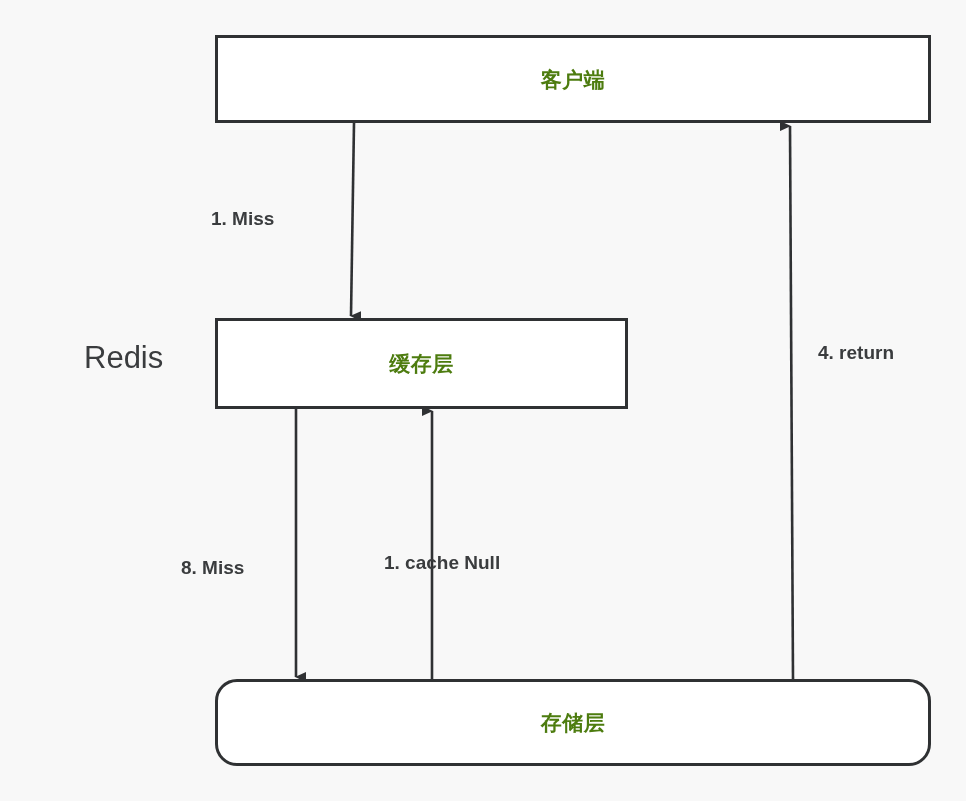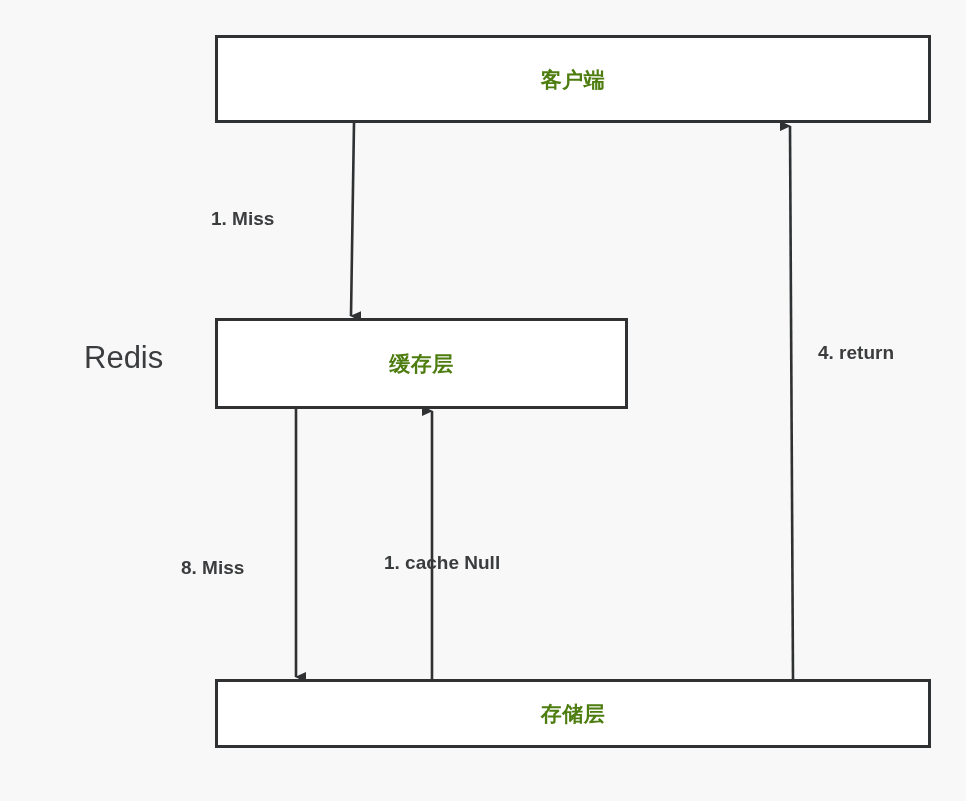--- a/index.html
+++ b/index.html
@@ -50,21 +50,22 @@
   #node-cache {
     left: 215px;
     top: 318px;
     width: 413px;
     height: 91px;
   }
   #node-storage {
     left: 215px;
     top: 679px;
     width: 716px;
-    height: 69px;
+    height: 87px;
+    border-radius: 22px;
   }
   .group-label {
     position: absolute;
     font-size: 31px;
     font-weight: normal;
     color: #3a3c3e;
     white-space: nowrap;
   }
   #label-redis {
     left: 84px;

